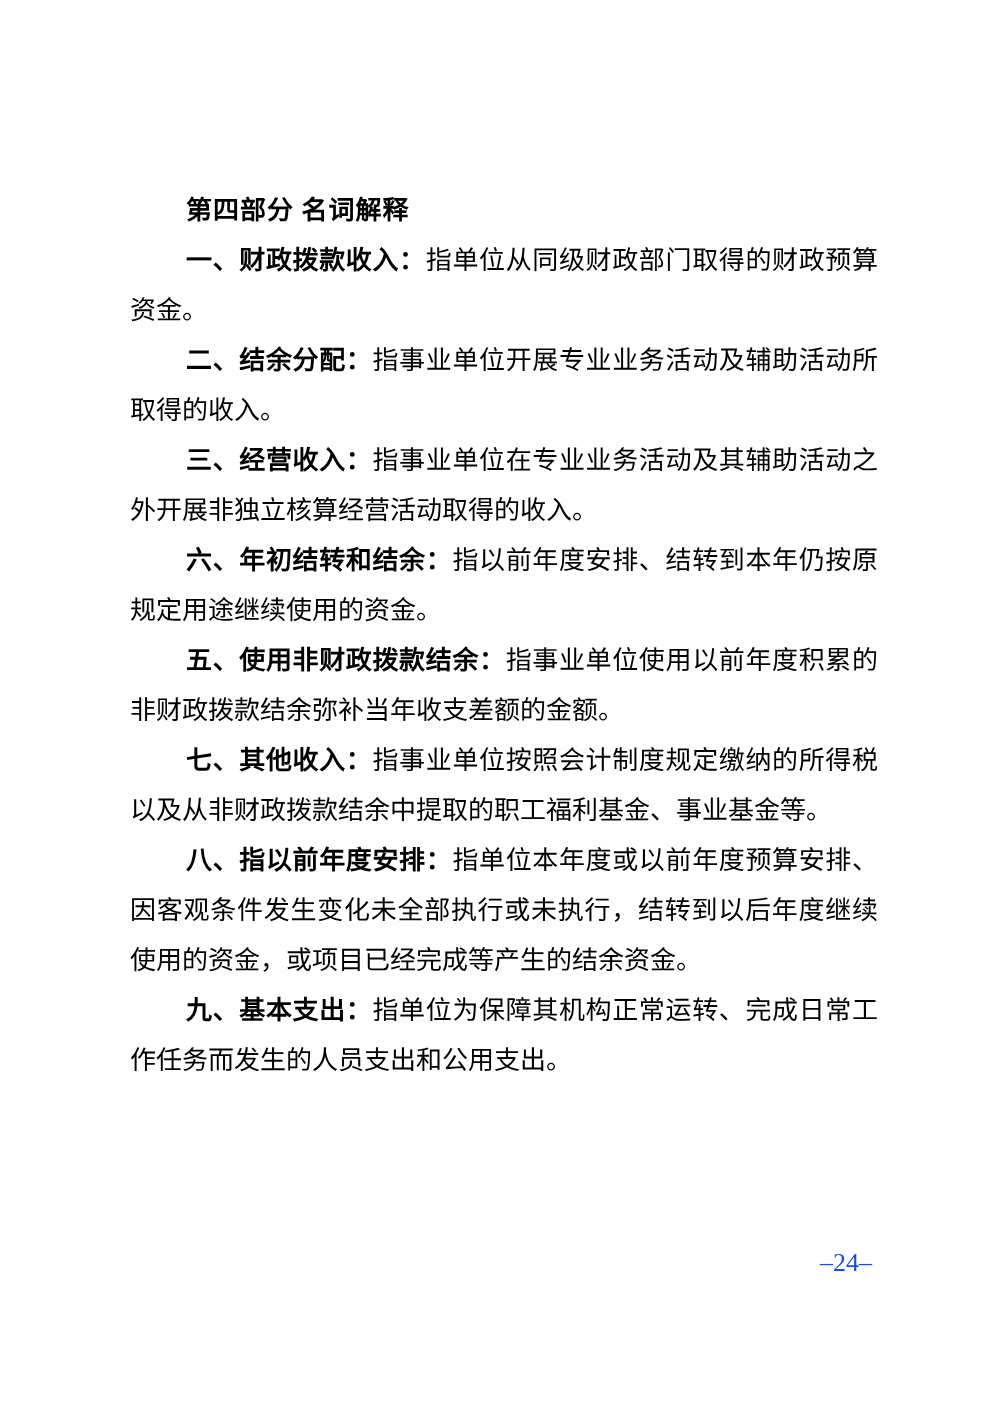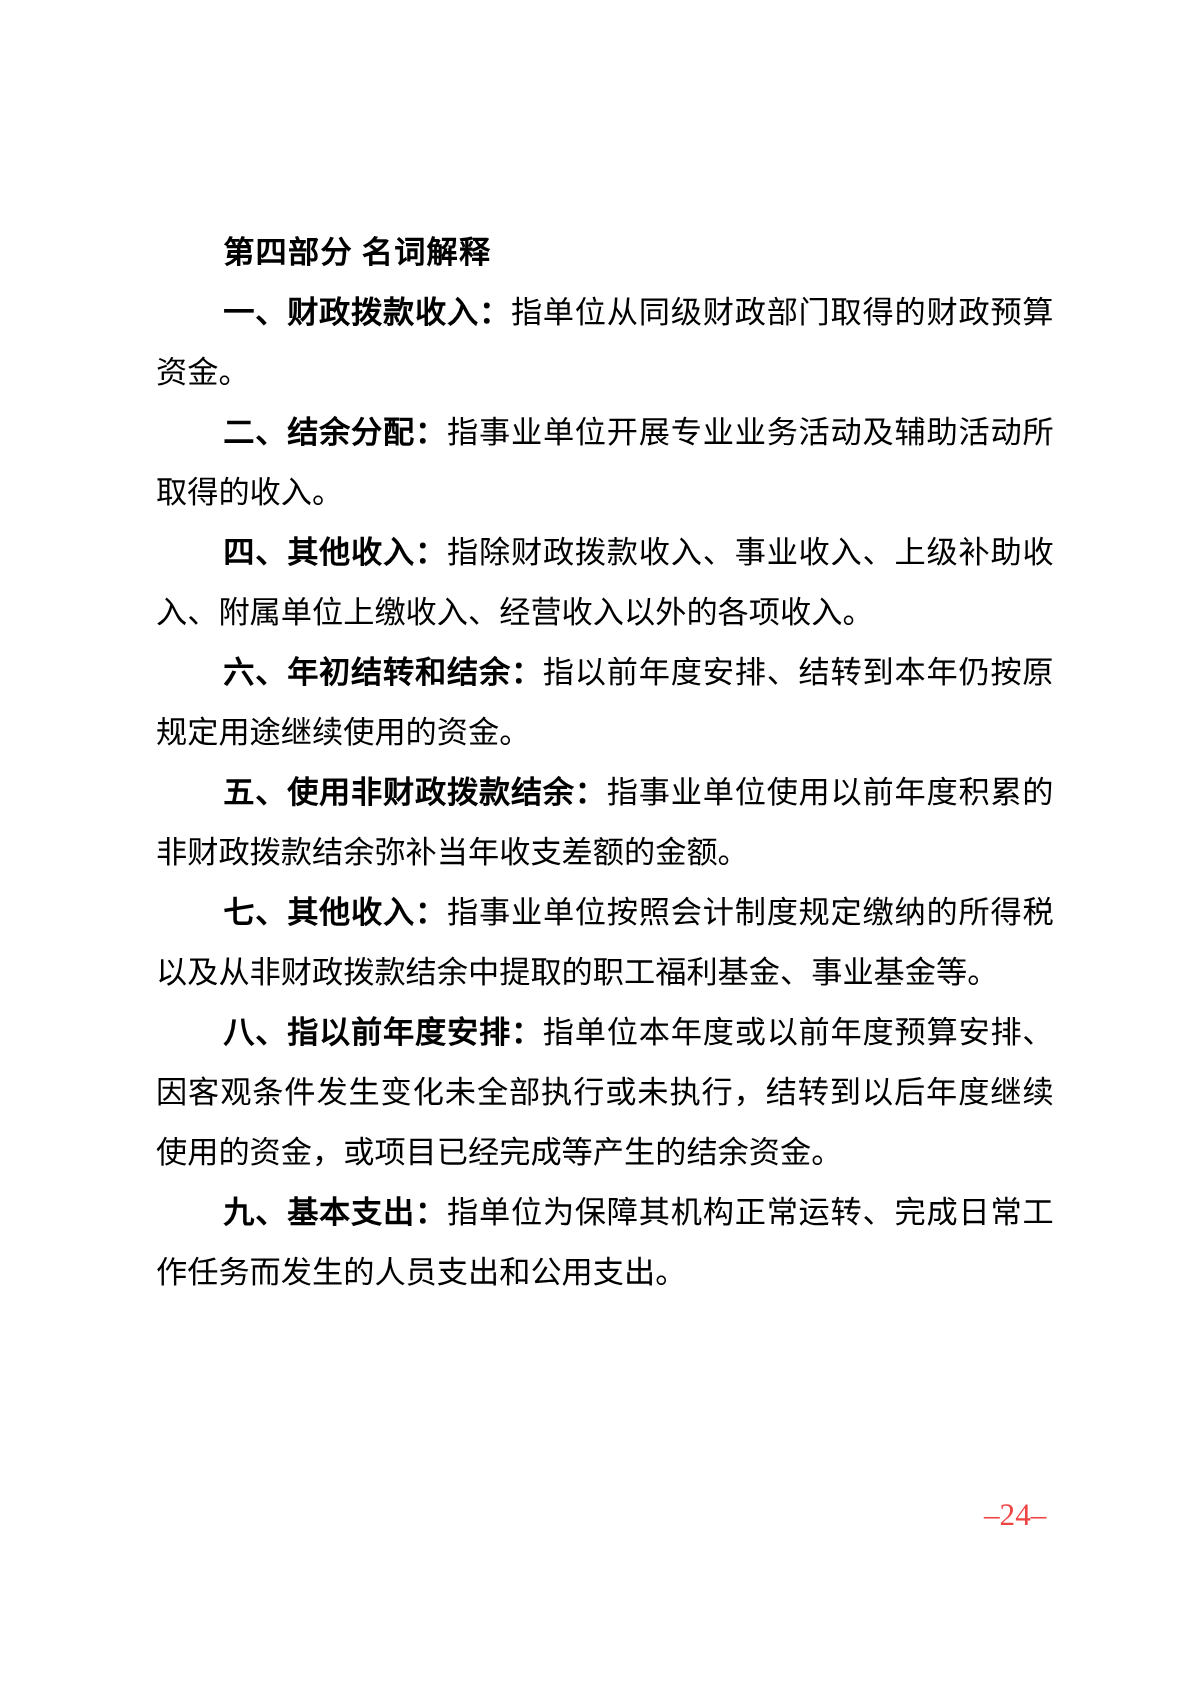--- a/index.html
+++ b/index.html
@@ -42,37 +42,37 @@
   }
   .page-number {
     position: absolute;
     left: 130px;
     top: 1238px;
     width: 742px;
     text-align: right;
     font-family: "Liberation Serif", serif;
     font-size: 26px;
     line-height: 50px;
-    color: #ef4444;
+    color: #1d4ed8;
   }
 </style>
 </head>
 <body>
 
 <div class="page">
   <div class="content-area">
 
     <p class="section-title">第四部分 名词解释</p>
 
     <p class="definition-item"><span class="term">一、财政拨款收入：</span><span>指单位从同级财政部门取得的财政预算资金。</span></p>
 
     <p class="definition-item"><span class="term">二、结余分配：</span><span>指事业单位开展专业业务活动及辅助活动所取得的收入。</span></p>
 
+    <p class="definition-item"><span class="term">三、经营收入：</span><span>指事业单位在专业业务活动及其辅助活动之外开展非独立核算经营活动取得的收入。</span></p>
 
-    <p class="definition-item"><span class="term">四、其他收入：</span><span>指除财政拨款收入、事业收入、上级补助收入、附属单位上缴收入、经营收入以外的各项收入。</span></p>
 
     <p class="definition-item"><span class="term">六、年初结转和结余：</span><span>指以前年度安排、结转到本年仍按原规定用途继续使用的资金。</span></p>
 
     <p class="definition-item"><span class="term">五、使用非财政拨款结余：</span><span>指事业单位使用以前年度积累的非财政拨款结余弥补当年收支差额的金额。</span></p>
 
     <p class="definition-item"><span class="term">七、其他收入：</span><span>指事业单位按照会计制度规定缴纳的所得税以及从非财政拨款结余中提取的职工福利基金、事业基金等。</span></p>
 
     <p class="definition-item"><span class="term">八、指以前年度安排：</span><span>指单位本年度或以前年度预算安排、因客观条件发生变化未全部执行或未执行，结转到以后年度继续使用的资金，或项目已经完成等产生的结余资金。</span></p>
 
     <p class="definition-item"><span class="term">九、基本支出：</span><span>指单位为保障其机构正常运转、完成日常工作任务而发生的人员支出和公用支出。</span></p>

